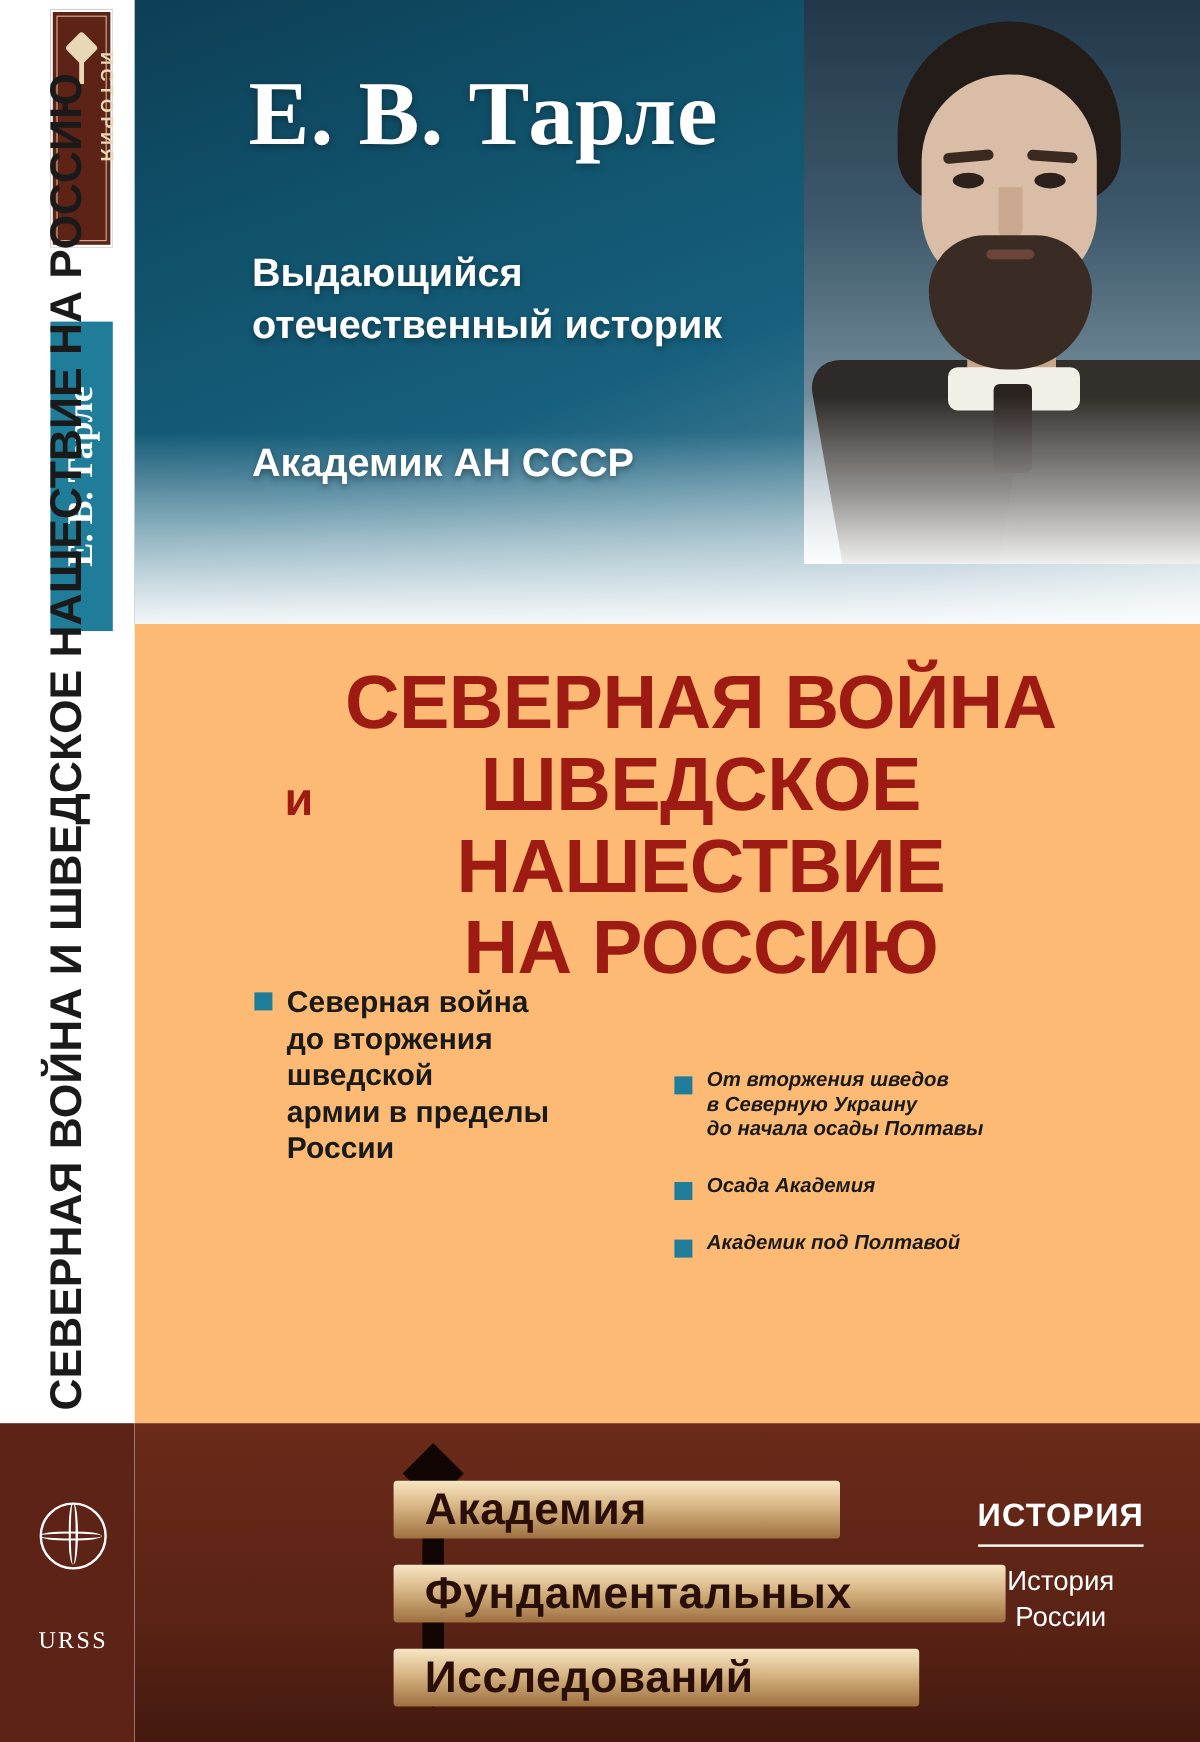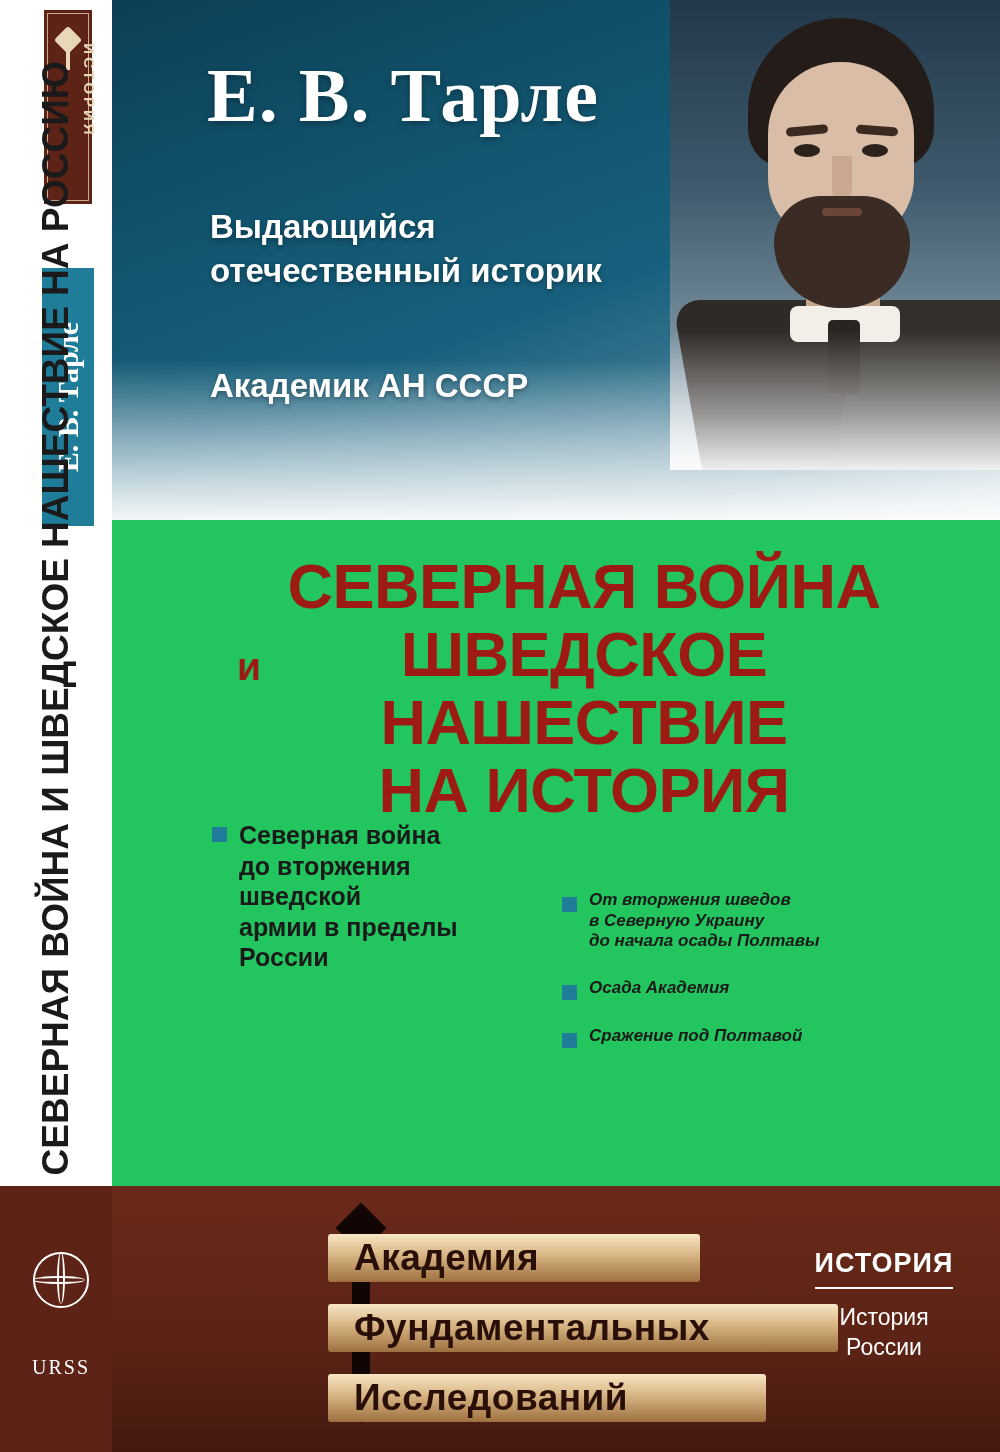--- a/index.html
+++ b/index.html
@@ -385,21 +385,21 @@
     background: linear-gradient(180deg, rgba(255,255,255,0) 0%, rgba(255,255,255,0.5) 55%, rgba(255,255,255,1) 100%);
   }
 
   
   .title-area {
     position: absolute;
     left: 112px;
     top: 520px;
     width: 888px;
     height: 666px;
-    background: #22c55e;
+    background: #fdba74;
   }
   .main-title {
     position: absolute;
     left: 92px;
     top: 32px;
     width: 760px;
     text-align: center;
     color: #9d1b12;
     font-size: 63px;
     font-weight: bold;
@@ -591,21 +591,21 @@
     <div class="author-name">Е. В. Тарле</div>
     <div class="author-sub1" style="white-space: pre-line;">Выдающийся
 отечественный историк</div>
     <div class="author-sub2">Академик АН СССР</div>
   </div>
 
   <div class="title-area">
     <div class="main-title">
       <span class="title-l1">СЕВЕРНАЯ ВОЙНА</span>
       <span class="title-l2">ШВЕДСКОЕ НАШЕСТВИЕ</span>
-      <span class="title-l3">НА ИСТОРИЯ</span>
+      <span class="title-l3">НА РОССИЮ</span>
     </div>
     <div class="title-i">и</div>
 
     <div class="bullets-left">
       <div class="bullet-item">
         <span class="bullet-sq"></span>
         <span class="bullet-text" style="white-space: pre-line;">Северная война
 до вторжения
 шведской
 армии в пределы
@@ -619,21 +619,21 @@
         <span class="bullet-text" style="white-space: pre-line;">От вторжения шведов
 в Северную Украину
 до начала осады Полтавы</span>
       </div>
       <div class="bullet-item">
         <span class="bullet-sq"></span>
         <span class="bullet-text" style="white-space: pre-line;">Осада Академия</span>
       </div>
       <div class="bullet-item">
         <span class="bullet-sq"></span>
-        <span class="bullet-text" style="white-space: pre-line;">Сражение под Полтавой</span>
+        <span class="bullet-text" style="white-space: pre-line;">Академик под Полтавой</span>
       </div>
     </div>
   </div>
 
   <div class="bottom-band">
     <div class="afi-diamond">
       <div class="d-top"></div>
       <div class="d-shaft"></div>
       <div class="d-tip"></div>
     </div>

